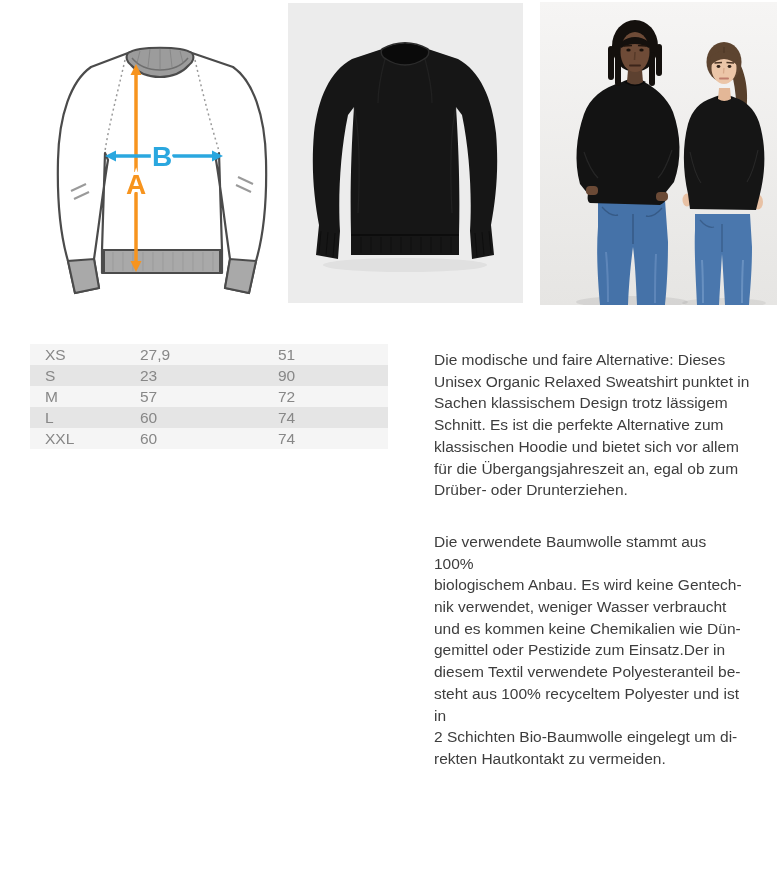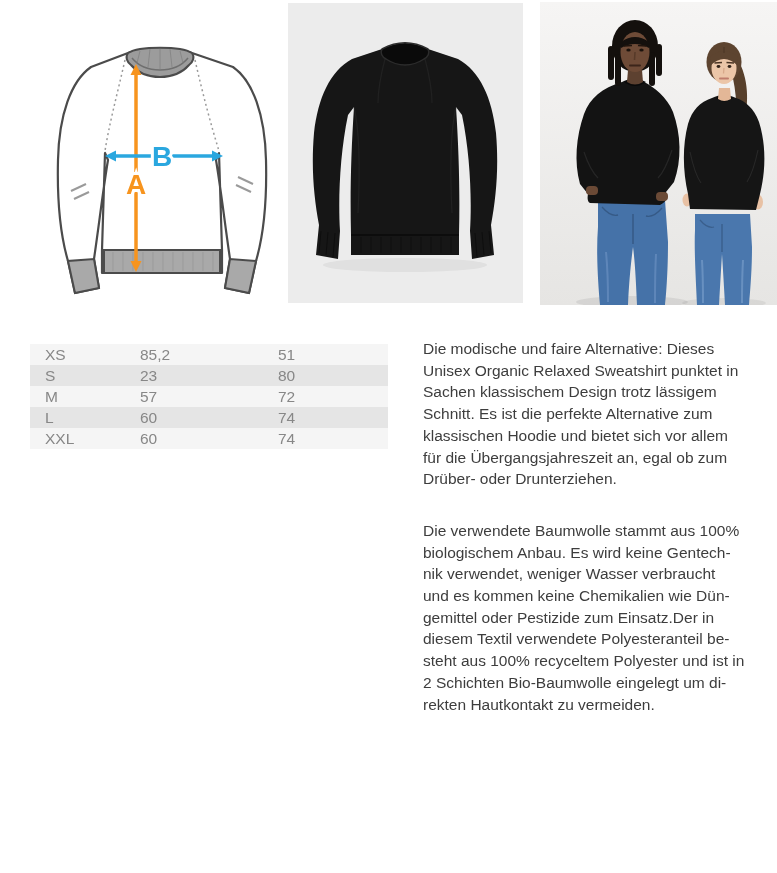--- a/index.html
+++ b/index.html
@@ -17,21 +17,21 @@
   .t-row{display:grid;grid-template-columns:95px 138px auto;align-items:center;height:21px;padding-left:15px;}
   .t-row.t-head{height:28px;background:#fbfbfb;color:#7c7c7c;}
   #size-table .t-row:nth-child(even){background:#e5e5e5;}
   #size-table .t-row:nth-child(odd):not(.t-head){background:#f5f5f5;}
   .t-cell{white-space:nowrap;}
 
   #tolerance-note{position:absolute;left:25px;top:577px;font-size:15.5px;color:#3d3d3d;}
 
   
   #description{position:absolute;left:418px;top:333px;width:348px;font-size:15.5px;line-height:21.7px;color:#3d3d3d;}
-  #description p{margin:5px;white-space:pre-wrap;}
+  #description p{margin:16px;white-space:pre-wrap;}
   #description p.p1{margin-bottom:30px;}
   #description p.p2{margin-bottom:20px;}
 </style>
 </head>
 <body>
 
 <div id="canvas">
 
   <div class="img-cell" id="diagram-cell">
     <svg width="250" height="300" viewBox="0 0 250 300">
@@ -232,27 +232,27 @@
           <line x1="184" y1="66" x2="183.5" y2="71.5" stroke="#d7a98a" stroke-width="1.3"></line>
           <line x1="180" y1="76.5" x2="188" y2="76.5" stroke="#bf7e6d" stroke-width="2" stroke-linecap="round"></line>
         </g>
       </g>
     </svg>
   </div>
 
   <div id="size-table">
     <div class="t-row">
       <div class="t-cell">XS</div>
-      <div class="t-cell">85,2</div>
+      <div class="t-cell">27,9</div>
       <div class="t-cell">51</div>
     </div>
     <div class="t-row">
       <div class="t-cell">S</div>
       <div class="t-cell">23</div>
-      <div class="t-cell">80</div>
+      <div class="t-cell">90</div>
     </div>
     <div class="t-row">
       <div class="t-cell">M</div>
       <div class="t-cell">57</div>
       <div class="t-cell">72</div>
     </div>
     <div class="t-row">
       <div class="t-cell">L</div>
       <div class="t-cell">60</div>
       <div class="t-cell">74</div>

